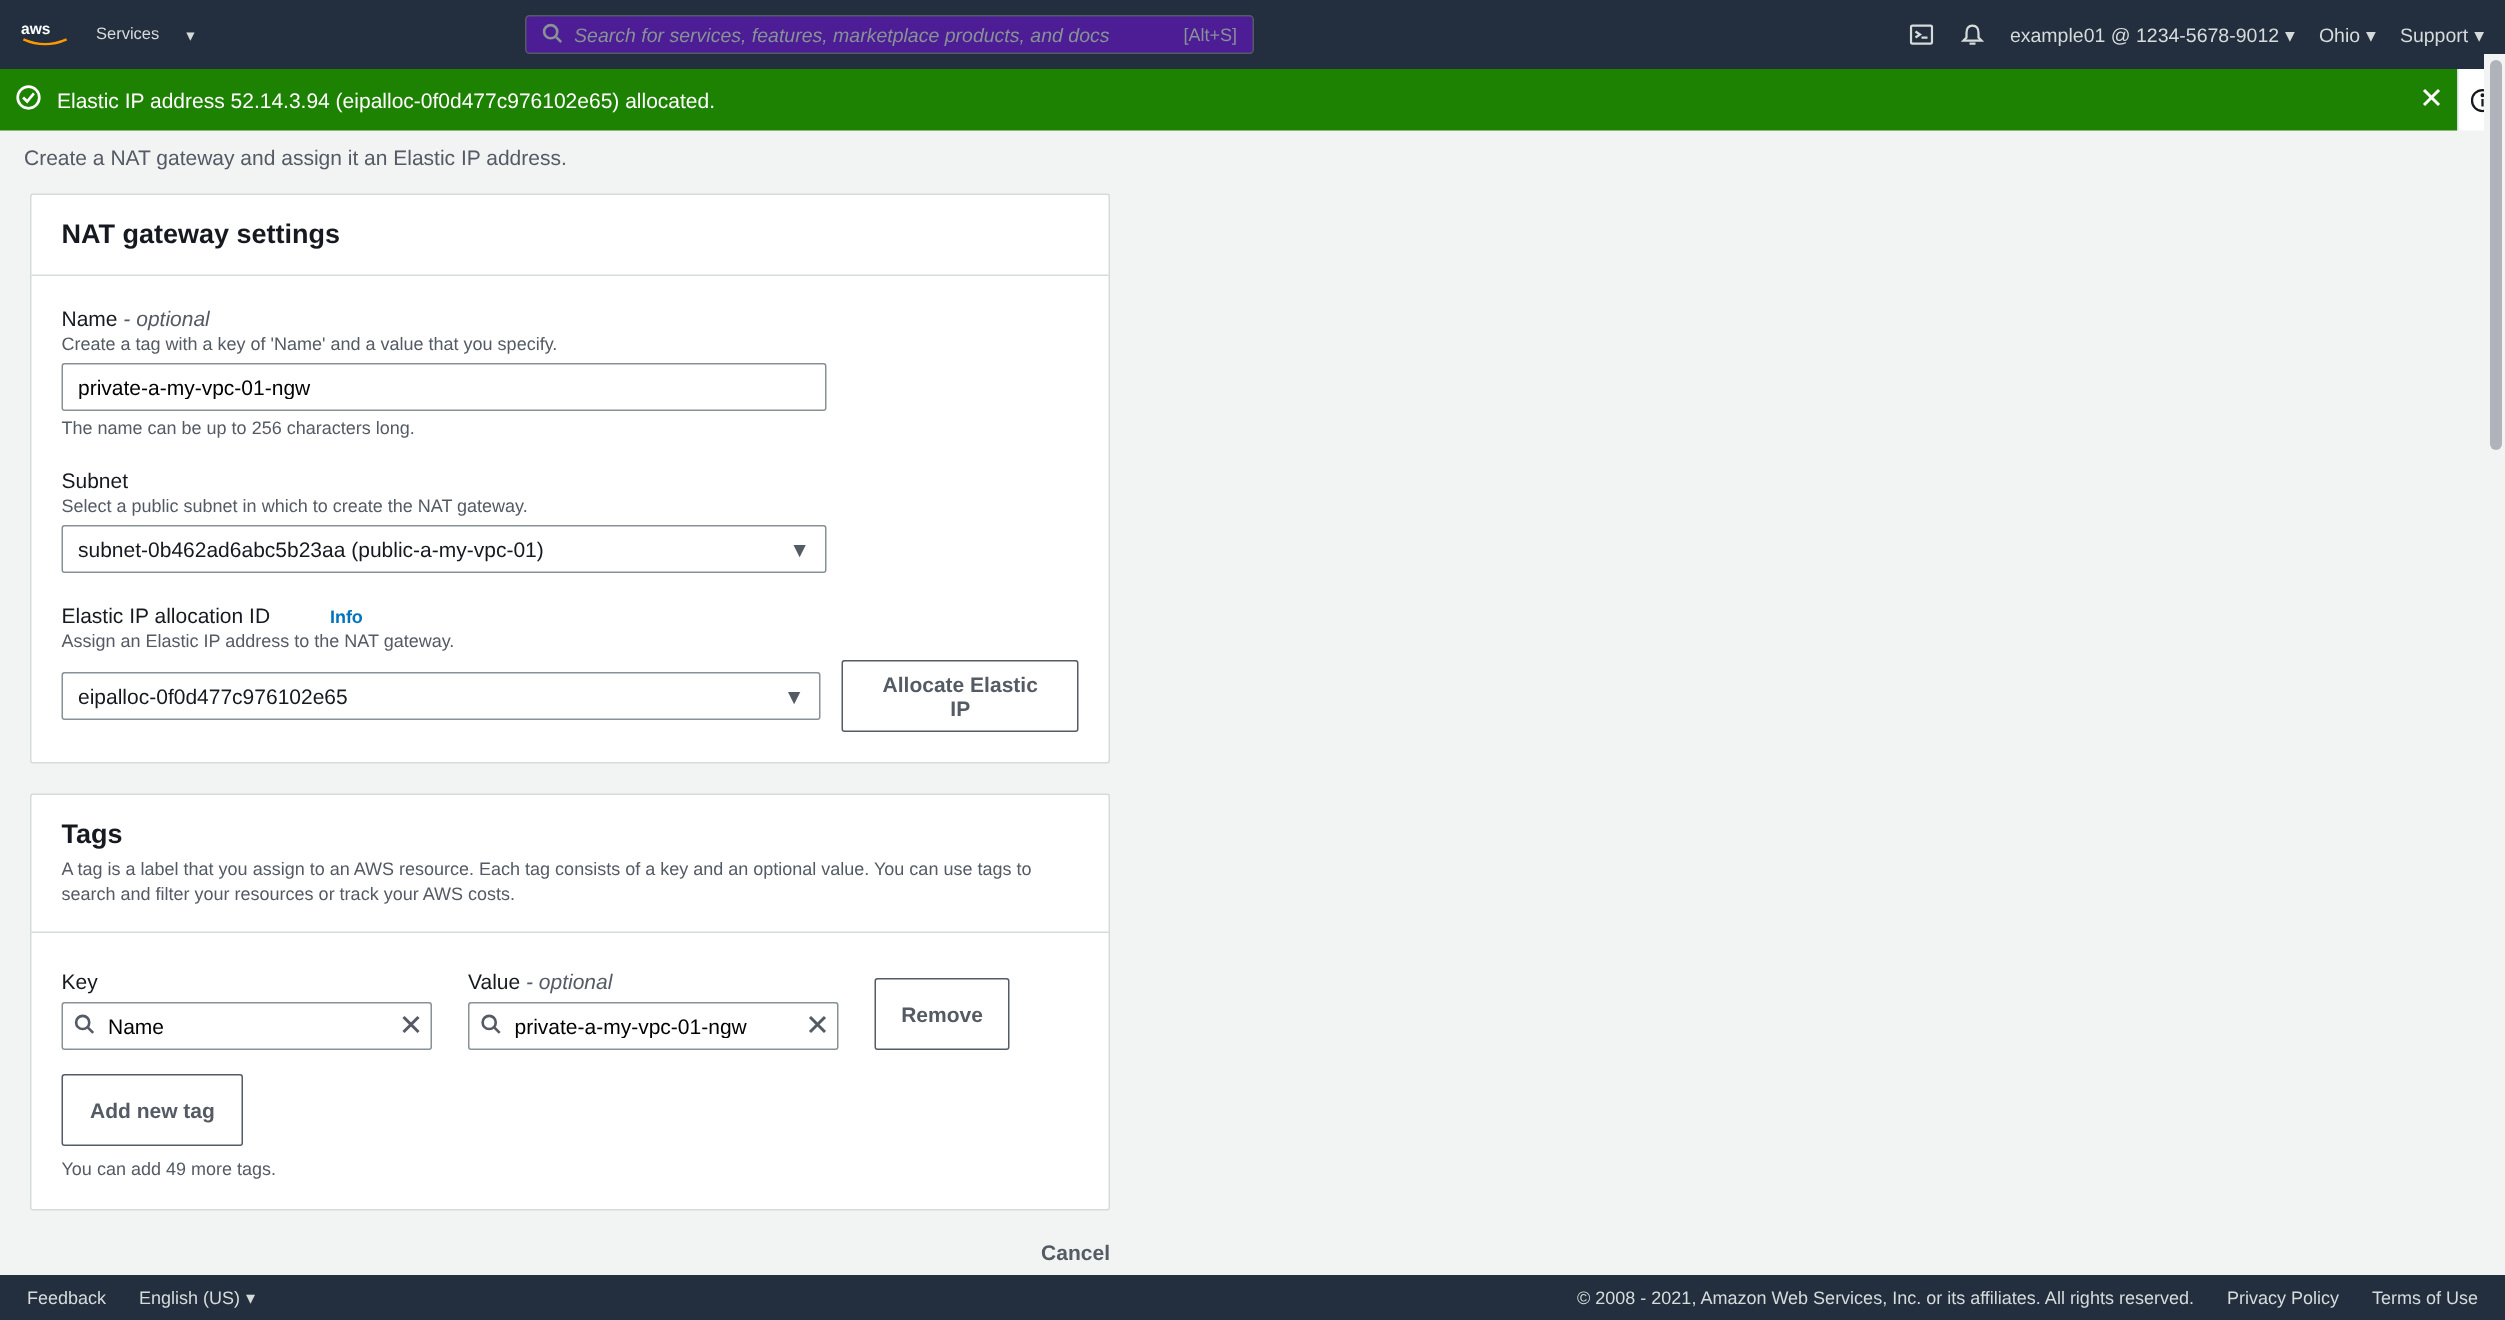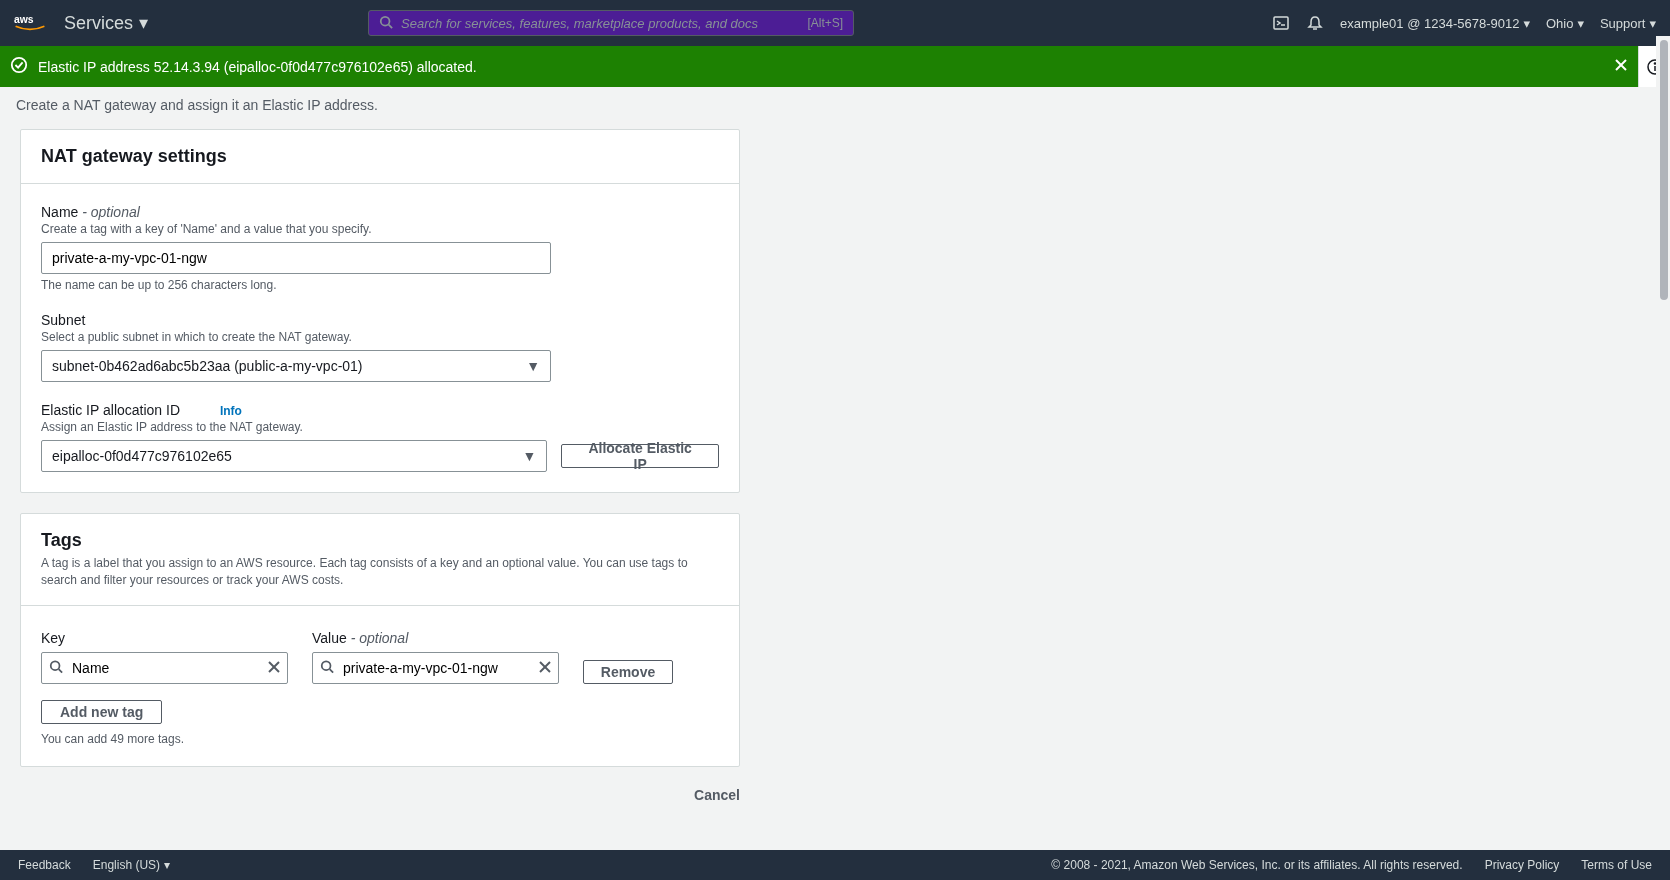--- a/index.html
+++ b/index.html
@@ -2,21 +2,21 @@
 <html><head>
 <meta charset="utf-8">
 <style>
 * { box-sizing: border-box; margin: 0; padding: 0; font-family: "Amazon Ember", "Helvetica Neue", Arial, sans-serif; }
 body { background: #f2f3f3; color: #16191f; font-size: 14px; }
 
 
 .top-nav { background: #232f3e; color: #fff; height: 46px; display: flex; align-items: center; padding: 0 14px; }
 .aws-logo { display:flex; align-items:center; margin-right:18px; }
 .aws-logo svg { display:block; }
-.services-btn { display:flex; align-items:center; gap:6px; cursor:pointer; color:#d5dbdb; font-size:18px; }
+.services-btn { display:flex; align-items:center; gap:18px; cursor:pointer; color:#d5dbdb; font-size:11px; }
 .search-bar { width:486px; height:26px; background:#4c1d95; border:1px solid #545b64; border-radius:3px; display:flex; align-items:center; padding:0 10px; color:#879196; gap:8px; }
 .search-bar input { flex:1; background:transparent; border:none; color:#d5dbdb; font-size:13px; outline:none; }
 .search-bar input::placeholder { color:#879196; font-style:italic; }
 .search-shortcut { color:#879196; font-size:12px; }
 .nav-right { display:flex; align-items:center; gap:16px; margin-left:auto; color:#d5dbdb; font-size:13px; }
 .nav-icon { width:18px; height:18px; display:flex; align-items:center; justify-content:center; cursor:pointer; }
 .nav-item { display:flex; align-items:center; gap:4px; cursor:pointer; }
 
 
 .flash-bar { display:flex; }
@@ -40,21 +40,21 @@
 .field-label { font-size:14px; font-weight:400; color:#16191f; }
 .field-label .optional { font-style:italic; color:#545b64; }
 .field-hint { font-size:12px; color:#545b64; margin-top:2px; }
 .field-input-row { margin-top:6px; display:flex; gap:14px; align-items:center; }
 .field-below { font-size:12px; color:#545b64; margin-top:4px; }
 
 .text-input, .select-input { width:510px; height:32px; border:1px solid #879196; border-radius:2px; padding:0 10px; font-size:14px; background:#fff; }
 .select-input { display:flex; align-items:center; justify-content:space-between; cursor:pointer; }
 .select-input .caret { color:#545b64; }
 
-.btn { height:24px; padding:0 18px; background:#fff; border:1px solid #545b64; border-radius:2px; font-size:14px; font-weight:700; color:#545b64; cursor:pointer; display:inline-flex; align-items:center; }
+.btn { height:48px; padding:0 18px; background:#fff; border:1px solid #545b64; border-radius:2px; font-size:14px; font-weight:700; color:#545b64; cursor:pointer; display:inline-flex; align-items:center; }
 .btn-primary { background:#ec7211; border-color:#ec7211; color:#fff; }
 
 .tag-row { display:flex; gap:24px; align-items:flex-end; margin-top:4px; }
 .tag-col-label { font-size:14px; color:#16191f; margin-bottom:6px; }
 .tag-col-label .optional { font-style:italic; color:#545b64; }
 .tag-input-wrap { position:relative; width:247px; }
 .tag-input-wrap .search-icon { position:absolute; left:8px; top:50%; transform:translateY(-50%); color:#545b64; }
 .tag-input-wrap .clear-icon { position:absolute; right:8px; top:50%; transform:translateY(-50%); color:#545b64; cursor:pointer; }
 .tag-input { width:100%; height:32px; border:1px solid #879196; border-radius:2px; padding:0 28px 0 30px; font-size:14px; }
 .add-tag-row { margin-top:16px; }

